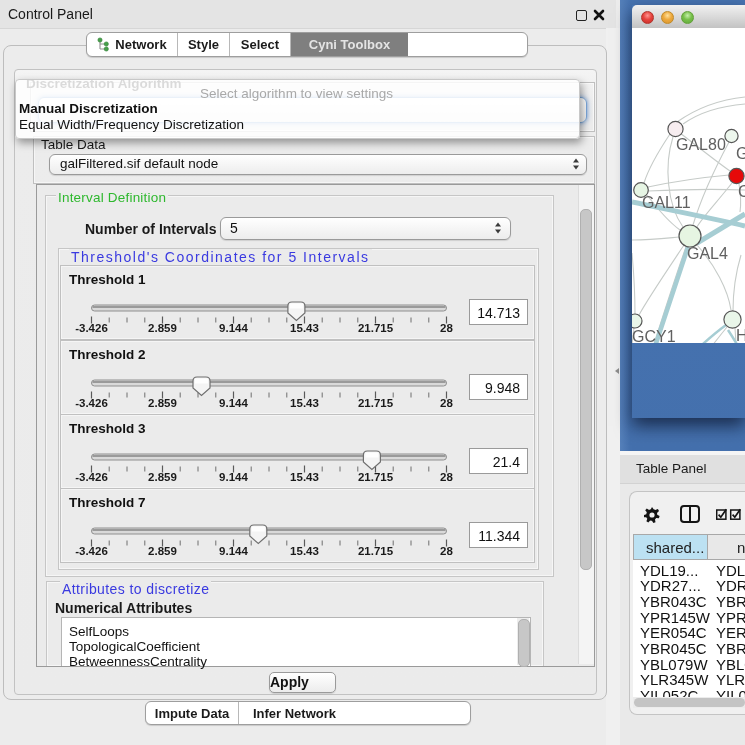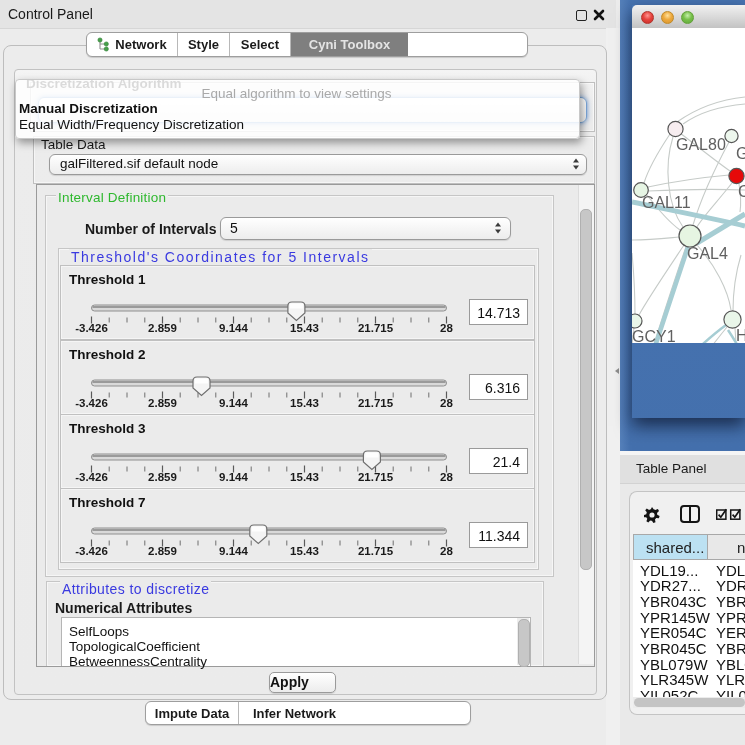--- a/index.html
+++ b/index.html
@@ -62,21 +62,21 @@
 <div class="a gbox" style="left:33px;top:136px;width:560px;height:46px"></div>
 <div class="a grouplab" style="left:41px;top:137px;font-weight:normal">Table Data</div>
 <div class="a combo" style="left:49px;top:154px;width:536px;height:19px"></div>
 <div class="a combotext" style="left:60px;top:156px">galFiltered.sif default node</div>
 <div class="a" style="left:572px;top:158px"><svg width="8" height="12" viewBox="0 0 8 12">
  <path d="M4 0.6 L7 4.4 H1 Z" fill="#3a3a3a"></path>
       <path d="M4 11.4 L1 7.6 H7 Z" fill="#3a3a3a"></path>
     </svg></div>
 
 <div class="a poplist"></div>
-<div class="a" style="left:15px;top:86px;width:563px;text-align:center;color:#a9a9a9;font-size:13.5px">Equal algorithm to view settings</div>
+<div class="a" style="left:15px;top:86px;width:563px;text-align:center;color:#a9a9a9;font-size:13.5px">Select algorithm to view settings</div>
 <div class="a" style="left:19px;top:101px;font-weight:bold;font-size:13.5px">Manual Discretization</div>
 <div class="a" style="left:19px;top:117px;font-size:13.5px">Equal Width/Frequency Discretization</div>
 
 <div class="a" style="left:36px;top:184px;width:557px;height:481px;border:1px solid #9a9a9a;background:#ebebeb"></div>
 
 <div class="a" style="left:578px;top:185px;width:15px;height:479px;background:#f4f4f4;border-left:1px solid #dcdcdc"></div>
 <div class="a scrollthumb" style="left:580px;top:209px;width:10px;height:359px"></div>
 
 <div class="a gbox" style="left:45px;top:195px;width:507px;height:380px;border-color:#c6c6c6"></div>
 <div class="a gtitle green" style="left:56px;top:190px;background:#ebebeb;padding:0 2px;font-size:13.5px;letter-spacing:0.2px">Interval Definition</div>
@@ -118,21 +118,21 @@
       <path d="M30.5 50.5 V57.5 M101.5 50.5 V57.5 M172.5 50.5 V57.5 M243.5 50.5 V57.5 M314.5 50.5 V57.5 M385.5 50.5 V57.5" stroke="#5a5a5a" stroke-width="1.2"></path>
       <text x="30.5" y="66" font-size="11.5" font-weight="bold" text-anchor="middle" fill="#1a1a1a" font-family="Liberation Sans">-3.426</text>
       <text x="101.5" y="66" font-size="11.5" font-weight="bold" text-anchor="middle" fill="#1a1a1a" font-family="Liberation Sans">2.859</text>
       <text x="172.5" y="66" font-size="11.5" font-weight="bold" text-anchor="middle" fill="#1a1a1a" font-family="Liberation Sans">9.144</text>
       <text x="243.5" y="66" font-size="11.5" font-weight="bold" text-anchor="middle" fill="#1a1a1a" font-family="Liberation Sans">15.43</text>
       <text x="314.5" y="66" font-size="11.5" font-weight="bold" text-anchor="middle" fill="#1a1a1a" font-family="Liberation Sans">21.715</text>
       <text x="385.5" y="66" font-size="11.5" font-weight="bold" text-anchor="middle" fill="#1a1a1a" font-family="Liberation Sans">28</text>
       <path d="M132.0 40 q0 -4 4 -4 h9 q4 0 4 4 v7 l-8.5 7.5 l-8.5 -7.5 Z" fill="#f4f4f4" stroke="#6f6f6f" stroke-width="1.2"></path>
       <path d="M134.0 37.5 h13 v5 h-13 Z" fill="#ffffff" opacity="0.85"></path>
     </svg>
-    <div class="tval">6.316</div>
+    <div class="tval">9.948</div>
   </div>
 <div class="a tblock" style="top:414px;height:73px">
     <div class="tlabel">Threshold 3</div>
     <svg width="473" height="74" viewBox="0 0 473 74" style="position:absolute;left:0;top:0">
       <rect x="30.5" y="39" width="355.0" height="6" rx="3" fill="#d9d9d9" stroke="#8f8f8f" stroke-width="1"></rect>
       <rect x="31.5" y="40" width="353.0" height="2" fill="#9a9a9a"></rect>
       <path d="M48.2 51.5 V56.5 M66.0 51.5 V56.5 M83.8 51.5 V56.5 M119.2 51.5 V56.5 M137.0 51.5 V56.5 M154.8 51.5 V56.5 M190.2 51.5 V56.5 M208.0 51.5 V56.5 M225.8 51.5 V56.5 M261.2 51.5 V56.5 M279.0 51.5 V56.5 M296.8 51.5 V56.5 M332.2 51.5 V56.5 M350.0 51.5 V56.5 M367.8 51.5 V56.5" stroke="#6e6e6e" stroke-width="1"></path>
       <path d="M30.5 50.5 V57.5 M101.5 50.5 V57.5 M172.5 50.5 V57.5 M243.5 50.5 V57.5 M314.5 50.5 V57.5 M385.5 50.5 V57.5" stroke="#5a5a5a" stroke-width="1.2"></path>
       <text x="30.5" y="66" font-size="11.5" font-weight="bold" text-anchor="middle" fill="#1a1a1a" font-family="Liberation Sans">-3.426</text>
       <text x="101.5" y="66" font-size="11.5" font-weight="bold" text-anchor="middle" fill="#1a1a1a" font-family="Liberation Sans">2.859</text>

